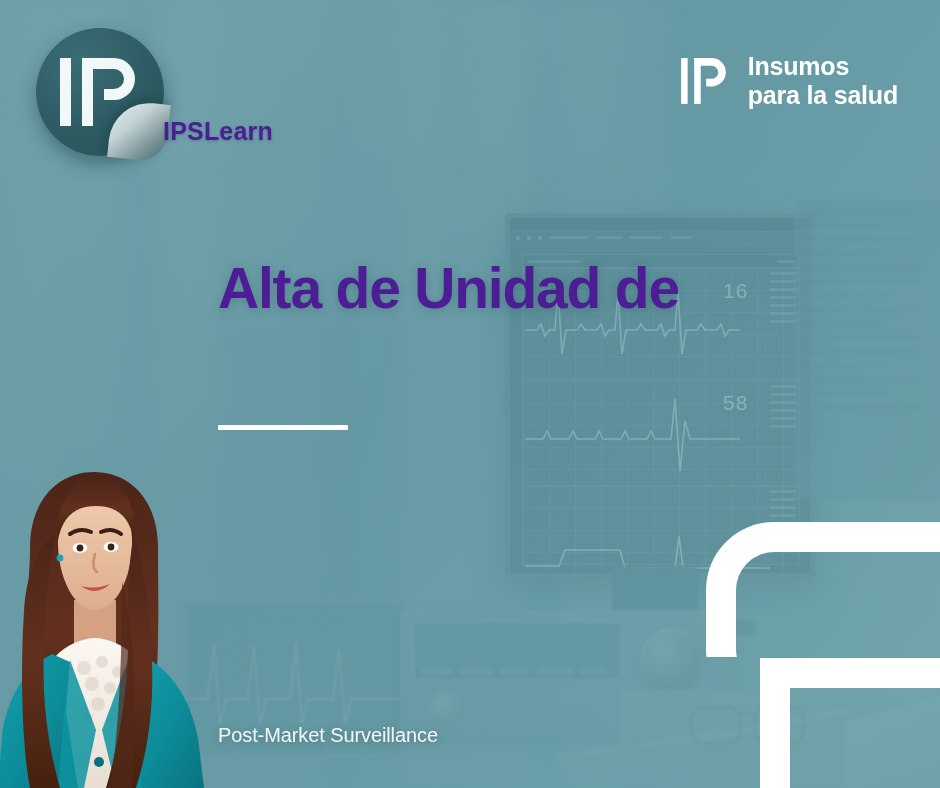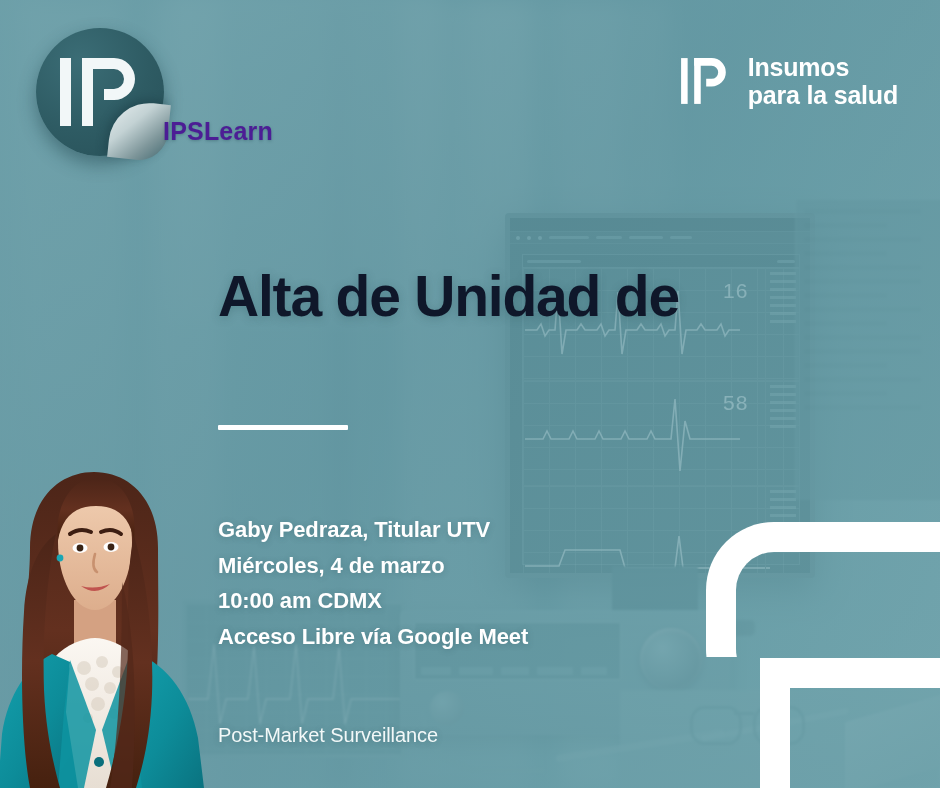--- a/index.html
+++ b/index.html
@@ -218,31 +218,30 @@
     box-shadow: -3px -3px 10px rgba(20,50,58,.35);
   }
   .sticker .mono { position:absolute; left:20px; top:24px; width:88px; height:80px; }
   .wordmark-left {
     position:absolute; left:163px; top:117px;
     color:#4c1d95; font-size:25px; font-weight:bold; letter-spacing:.2px;
     text-shadow: 0 1px 3px rgba(30,70,78,.35);
   }
 
   
-  .brand-tr { position:absolute; right:42px; top:52px; display:flex; align-items:center; gap:20px; }
+  .brand-tr { position:absolute; right:42px; top:52px; display:flex; align-items:flex-start; gap:20px; }
   .brand-tr .mark { width:48px; height:58px; flex:0 0 auto; }
   .brand-tr .txt { color:#ffffff; font-size:25px; font-weight:bold; line-height:1.14; letter-spacing:-.2px; }
 
   
   .title {
     position:absolute; left:218px; top:258px; width:560px;
-    color:#0f172a; font-size:57px; font-weight:bold; line-height:1.08;
+    color:#4c1d95; font-size:57px; font-weight:bold; line-height:1.08;
     letter-spacing:-1.2px;
     text-shadow: 0 2px 10px rgba(35,75,82,.28);
-    margin-top: 8px;
   }
   .title .l2 { display:block; }
   .divider {
     position:absolute; left:218px; top:425px; width:130px; height:5px;
     background:#ffffff; border-radius:1px;
   }
   .details {
     position:absolute; left:218px; top:512px;
     color:#ffffff; font-size:22px; font-weight:bold; line-height:1.62;
     letter-spacing:-.1px;
@@ -440,26 +439,20 @@
       <div>Insumos</div>
       <div>para la salud</div>
     </div>
   </div>
 
   <div class="title">
     <span class="l1">Alta de Unidad de</span>
   </div>
   <div class="divider"></div>
 
-  <div class="details">
-    <span class="line">Gaby Pedraza, Titular UTV</span>
-    <span class="line">Miércoles, 4 de marzo</span>
-    <span class="line">10:00 am CDMX</span>
-    <span class="line">Acceso Libre vía Google Meet</span>
-  </div>
 
   <div class="footnote">Post-Market Surveillance</div>
 
   <div class="portrait">
     <svg width="232" height="326" viewBox="0 0 232 326">
       <defs>
         <linearGradient id="blazerG" x1="0" y1="0" x2="1" y2="1">
           <stop offset="0%" stop-color="#14a0ad"></stop>
           <stop offset="55%" stop-color="#0d8c99"></stop>
           <stop offset="100%" stop-color="#0a7380"></stop>

